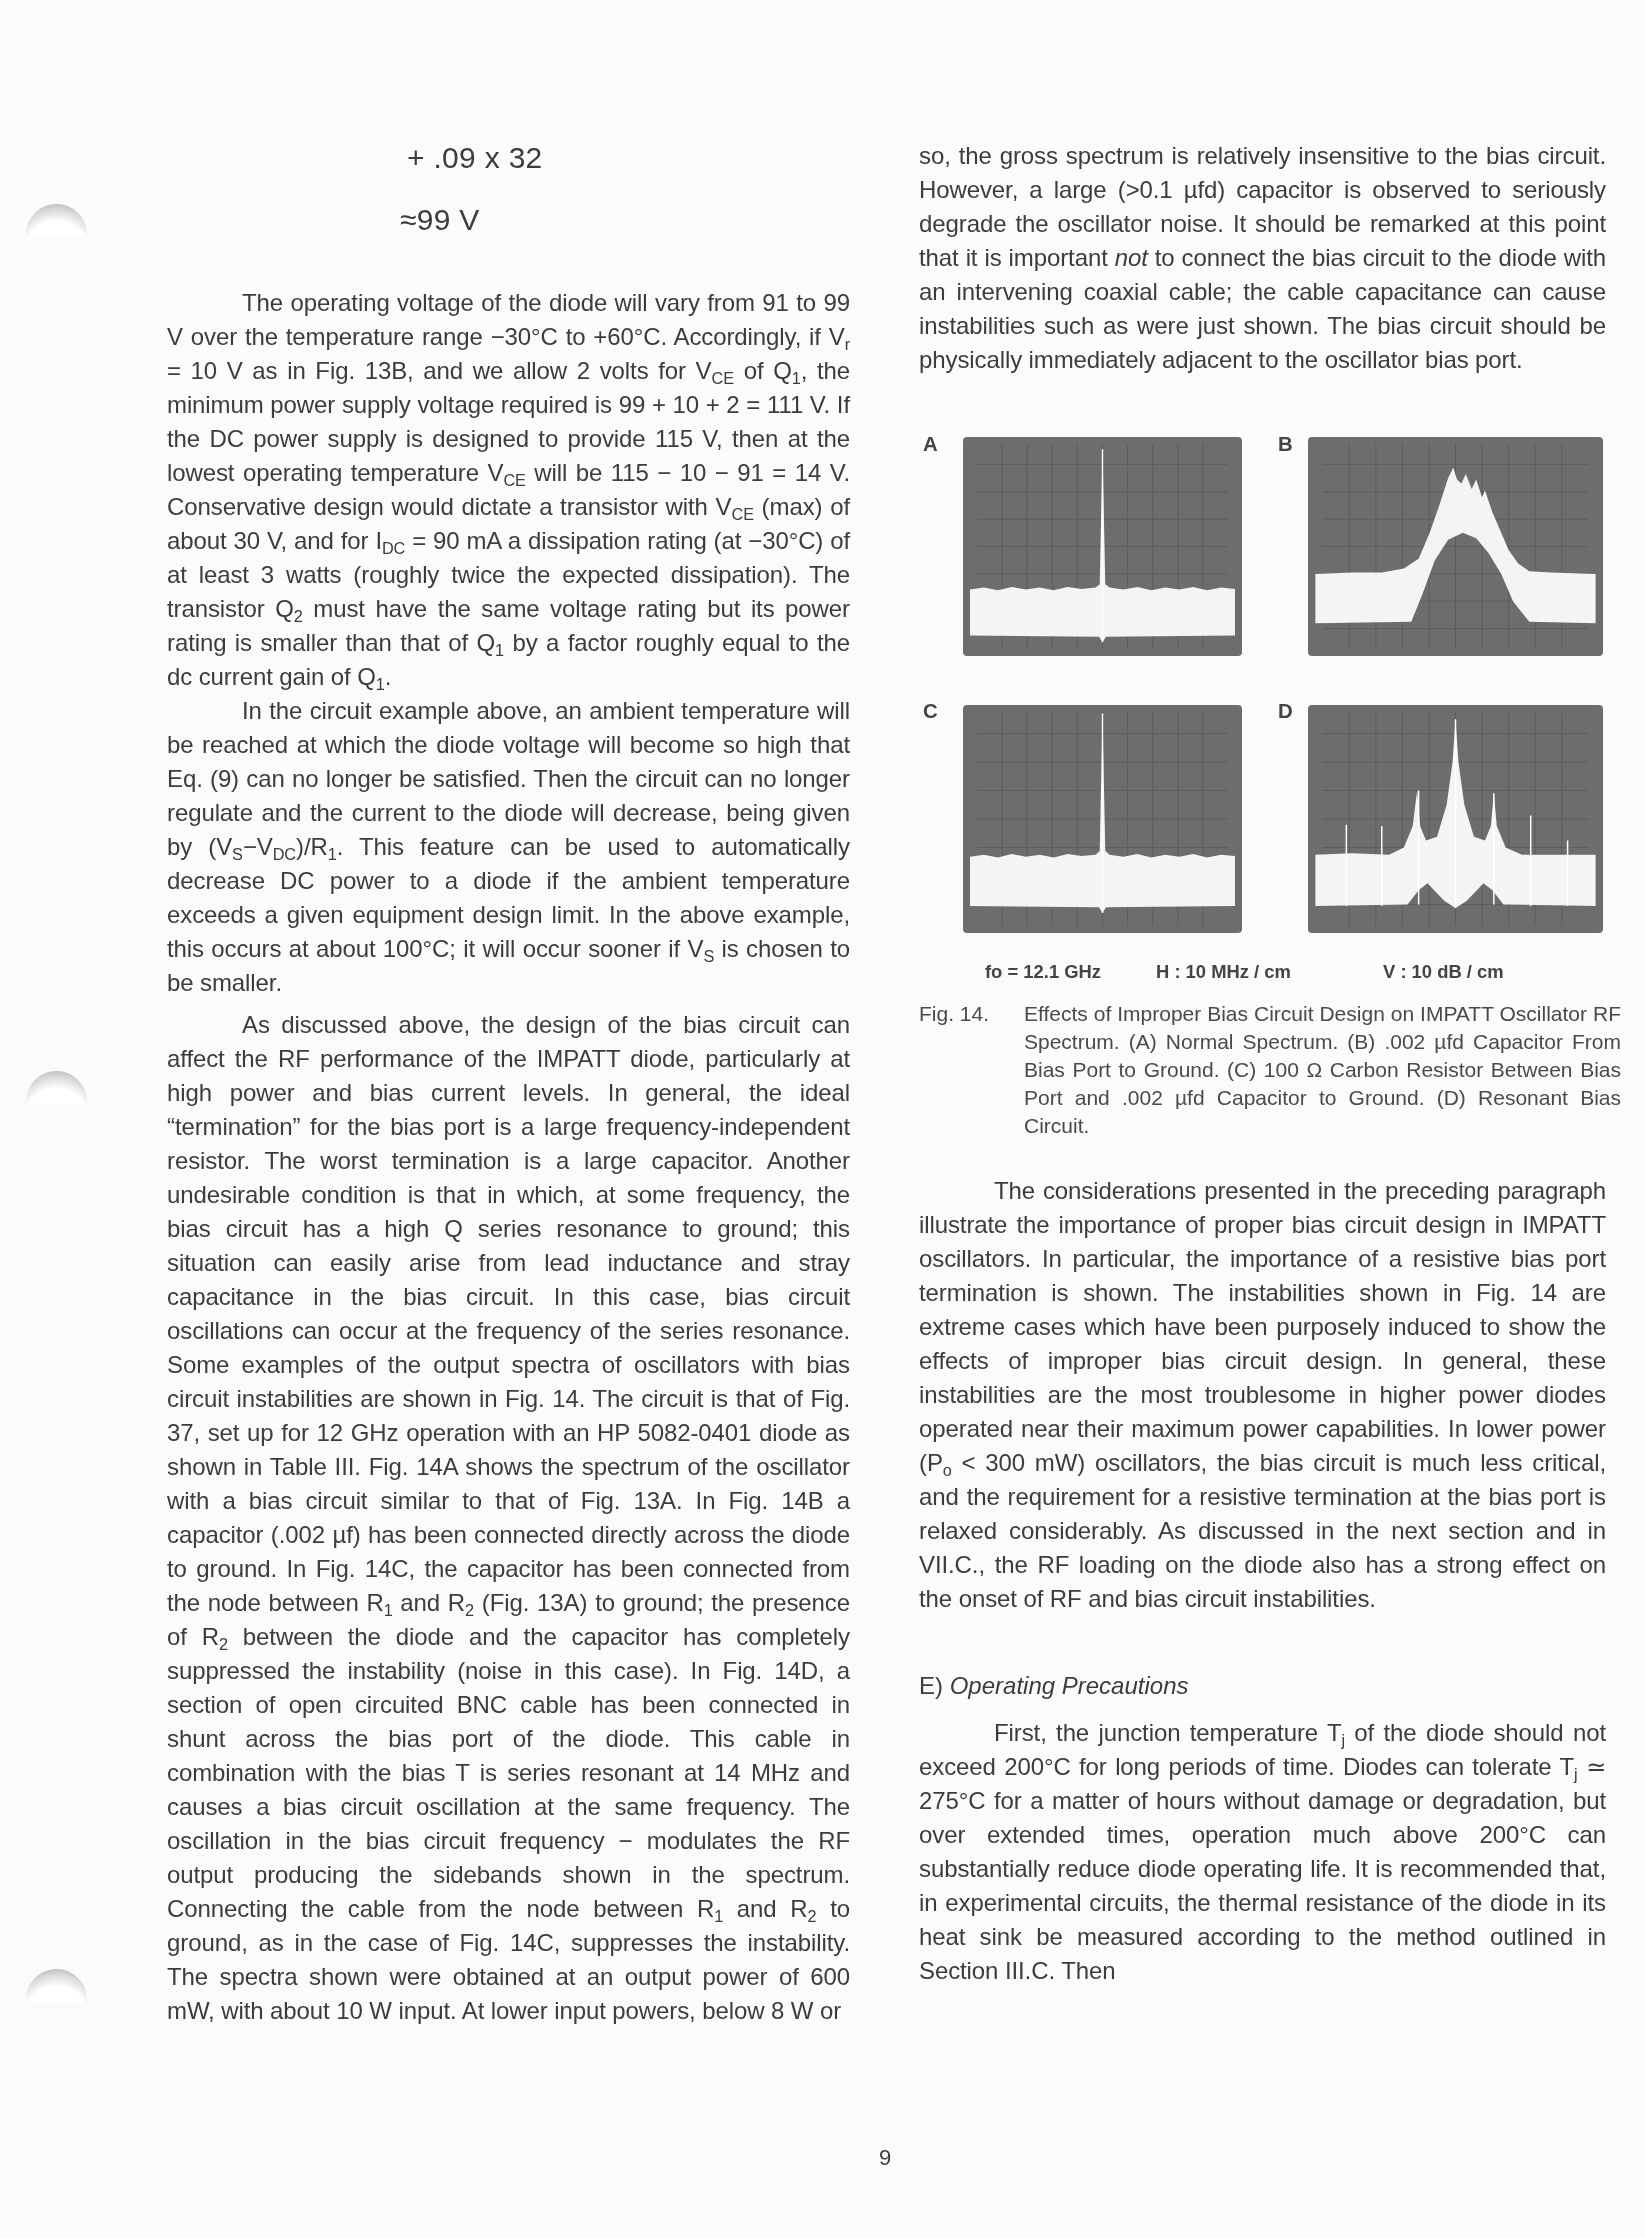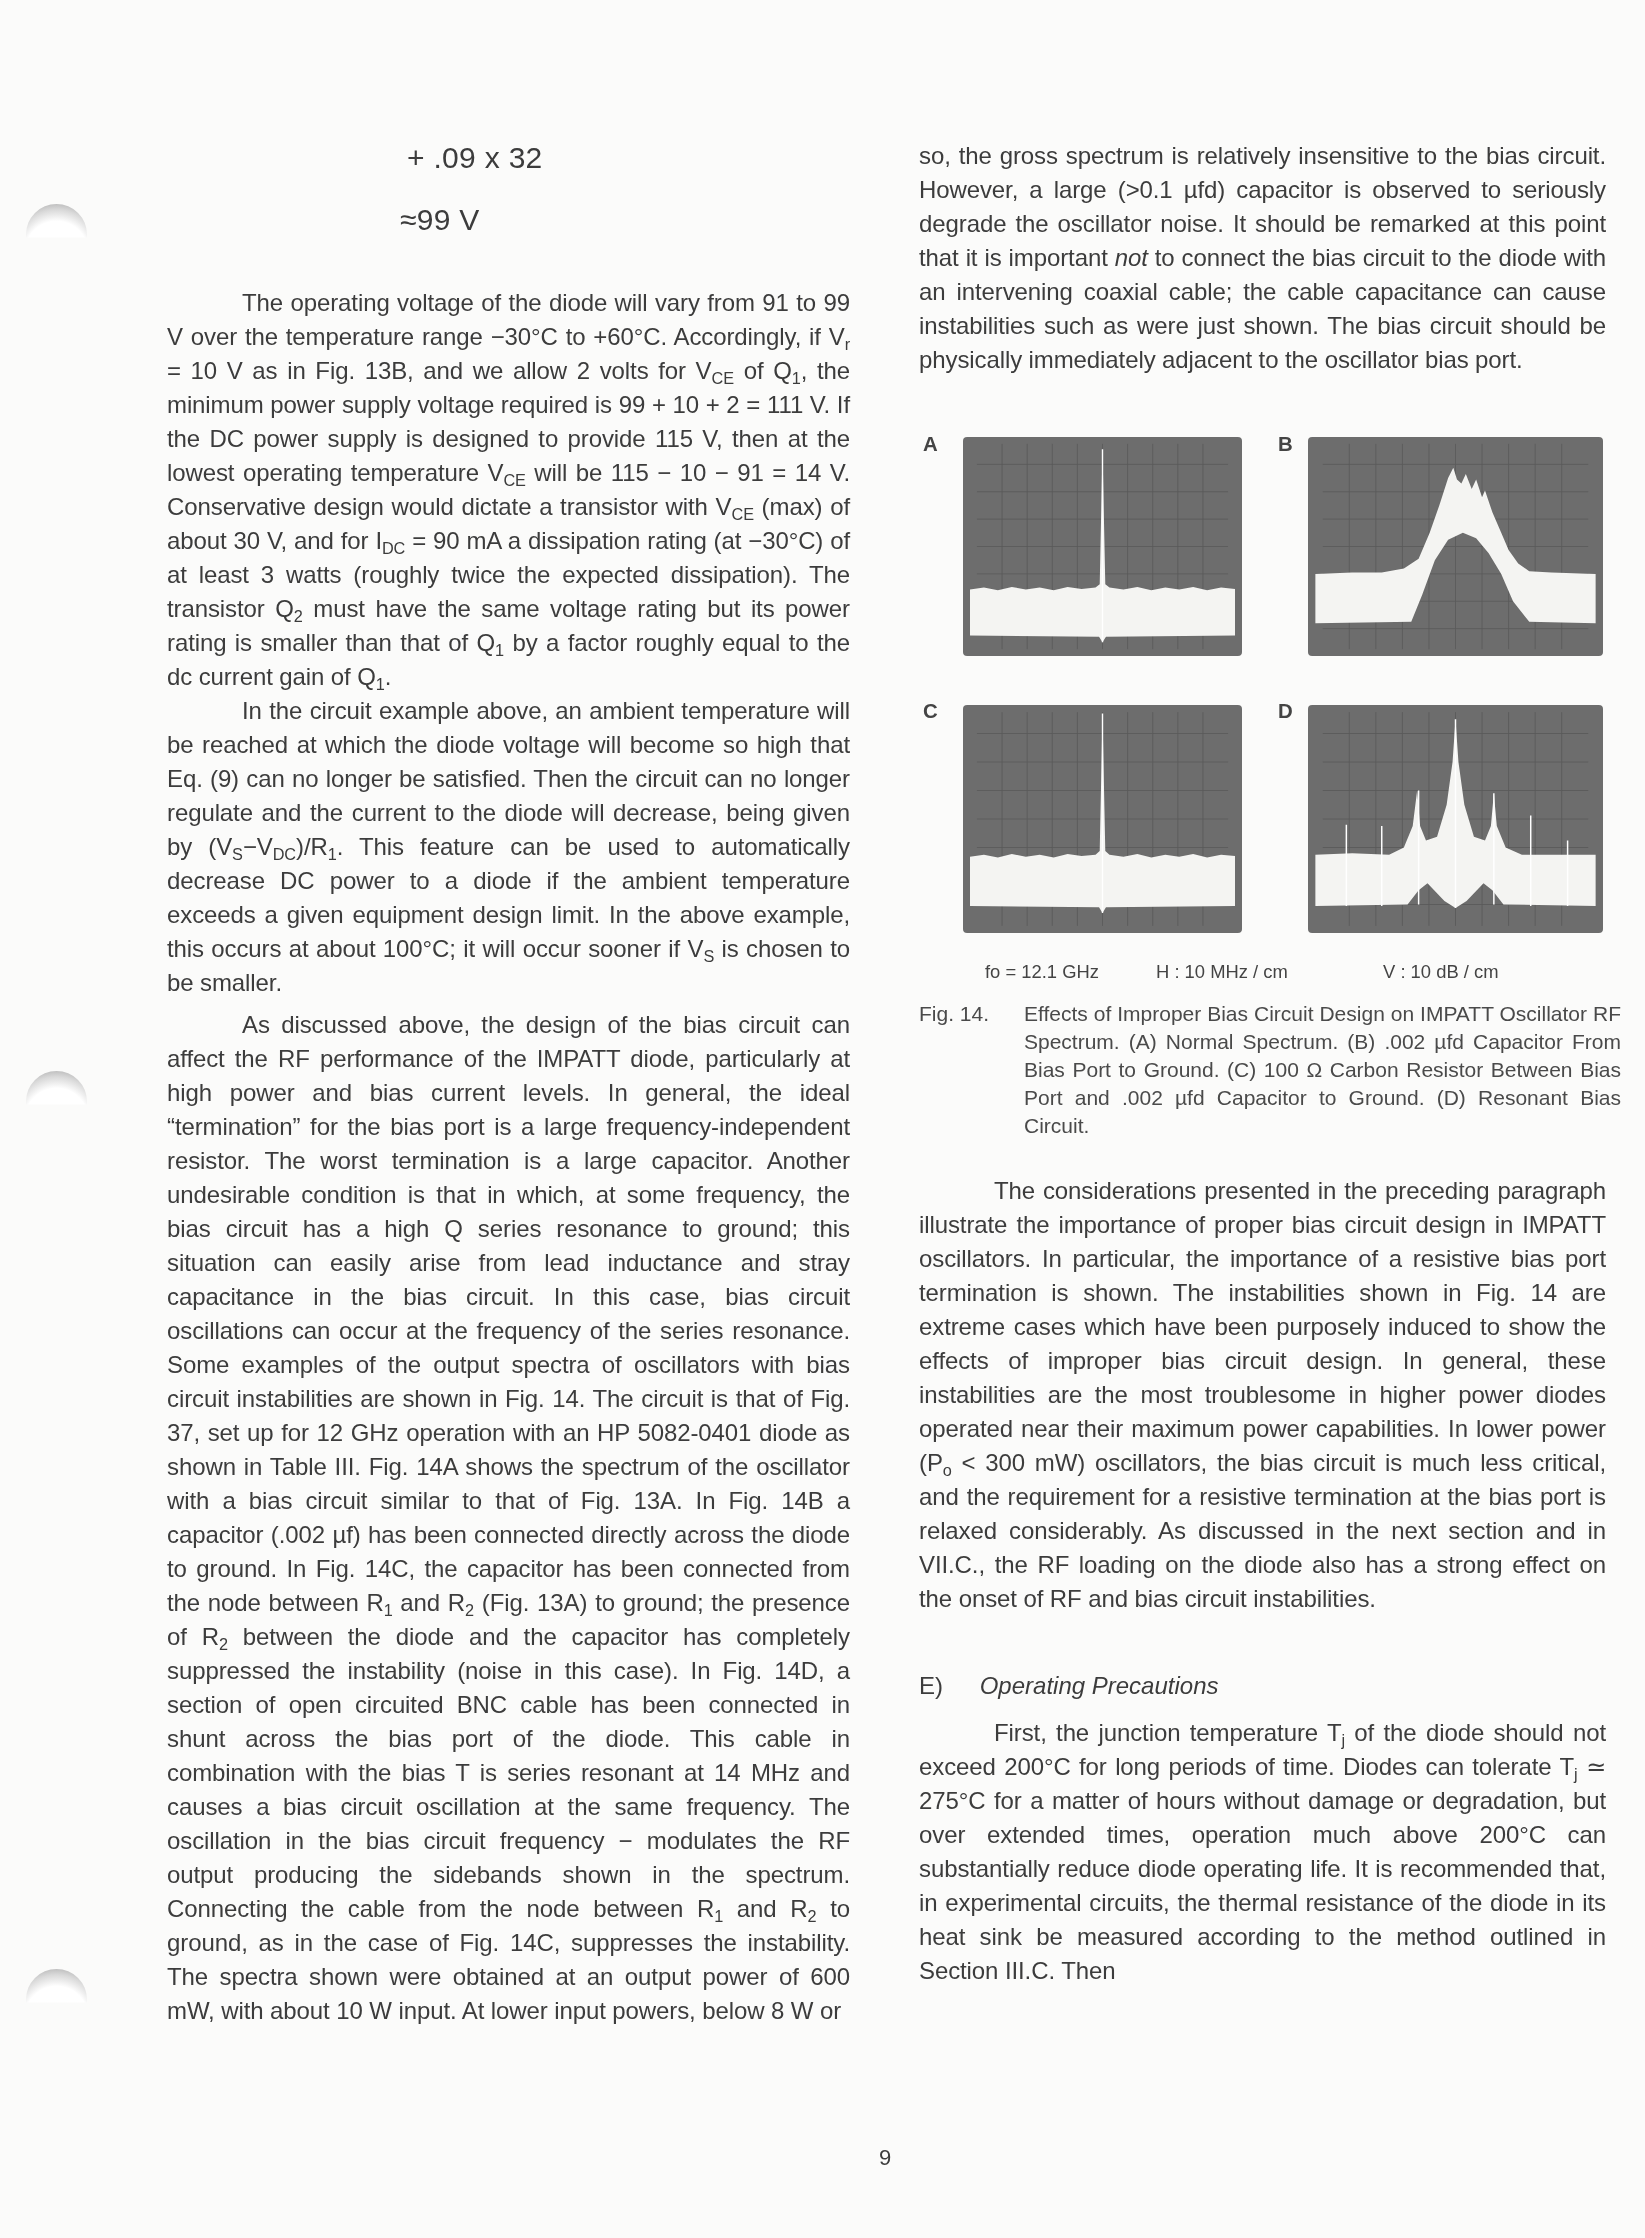--- a/index.html
+++ b/index.html
@@ -13,21 +13,21 @@
   .eq{position:absolute;font-size:30px;letter-spacing:0.3px;}
   .col{position:absolute;font-size:24px;line-height:34px;text-align:justify;
        letter-spacing:-0.1px;}
   .col p{margin:0;}
   .indent{text-indent:75px;}
   sub{font-size:16.3px;vertical-align:-4.8px;line-height:0;}
   .ital{font-style:italic;}
   .fig-label{position:absolute;font-size:20.4px;font-weight:bold;color:#444;}
   .scope{position:absolute;background:#6d6d6d;overflow:hidden;border-radius:4.1px;}
   .scope svg{position:absolute;left:0;top:0;width:100%;height:100%;}
-  .params{position:absolute;font-size:18.4px;color:#444;white-space:pre;}
+  .params{position:absolute;font-size:18.4px;color:#444;white-space:pre;font-weight:bold;}
   .caption{position:absolute;font-size:21px;line-height:28px;font-weight:normal;color:#4a4a4a;}
   .caption .num{position:absolute;left:0;top:0;}
   .caption .text{position:absolute;left:105px;top:0;width:597px;text-align:justify;}
   .heading{position:absolute;font-size:24px;}
   .pagenum{position:absolute;font-size:22px;}
 </style>
 </head>
 <body>
 
 <div class="page">
@@ -171,21 +171,21 @@
       <span class="text">Effects of Improper Bias Circuit Design on IMPATT Oscillator RF Spectrum. (A) Normal Spectrum. (B) .002 µfd Capacitor From Bias Port to Ground. (C) 100 Ω Carbon Resistor Between Bias Port and .002 µfd Capacitor to Ground. (D) Resonant Bias Circuit.</span>
     </div>
   </div>
 
   <div class="col" style="left:919px;top:1174px;width:687px;">
     <p class="indent">The considerations presented in the preceding paragraph illustrate the importance of proper bias circuit design in IMPATT oscillators. In particular, the importance of a resistive bias port termination is shown. The instabilities shown in Fig. 14 are extreme cases which have been purposely induced to show the effects of improper bias circuit design. In general, these instabilities are the most troublesome in higher power diodes operated near their maximum power capabilities. In lower power (P<sub>o</sub> &lt; 300 mW) oscillators, the bias circuit is much less critical, and the requirement for a resistive termination at the bias port is relaxed considerably. As discussed in the next section and in VII.C., the RF loading on the diode also has a strong effect on the onset of RF and bias circuit instabilities.</p>
   </div>
 
   <div class="heading" style="left:919px;top:1672px;">
     <span>E)</span>
-    <span class="ital" style="margin-left:30px;">Operating Precautions</span>
+    <span class="ital" style="">Operating Precautions</span>
   </div>
 
   <div class="col" style="left:919px;top:1716px;width:687px;">
     <p class="indent">First, the junction temperature T<sub>j</sub> of the diode should not exceed 200°C for long periods of time. Diodes can tolerate T<sub>j</sub> ≃ 275°C for a matter of hours without damage or degradation, but over extended times, operation much above 200°C can substantially reduce diode operating life. It is recommended that, in experimental circuits, the thermal resistance of the diode in its heat sink be measured according to the method outlined in Section III.C. Then</p>
   </div>
 
   <div class="pagenum" style="left:879px;top:2145px;">9</div>
 
 </div>
 

